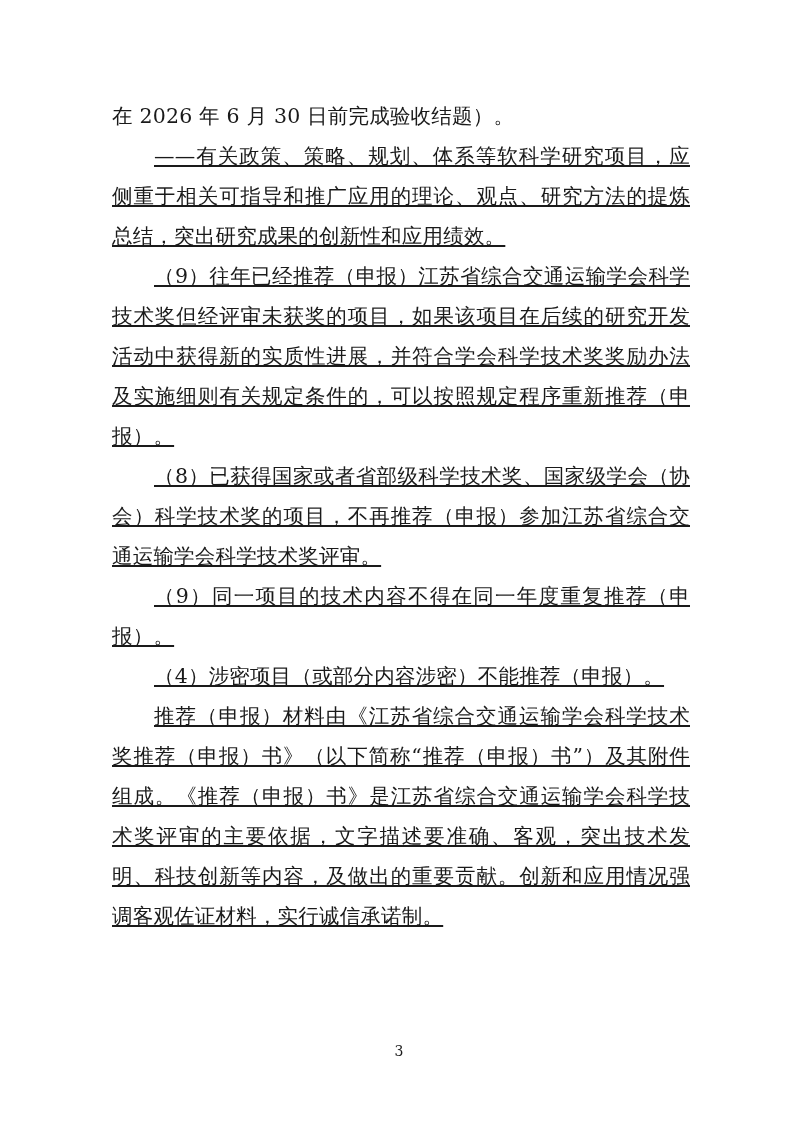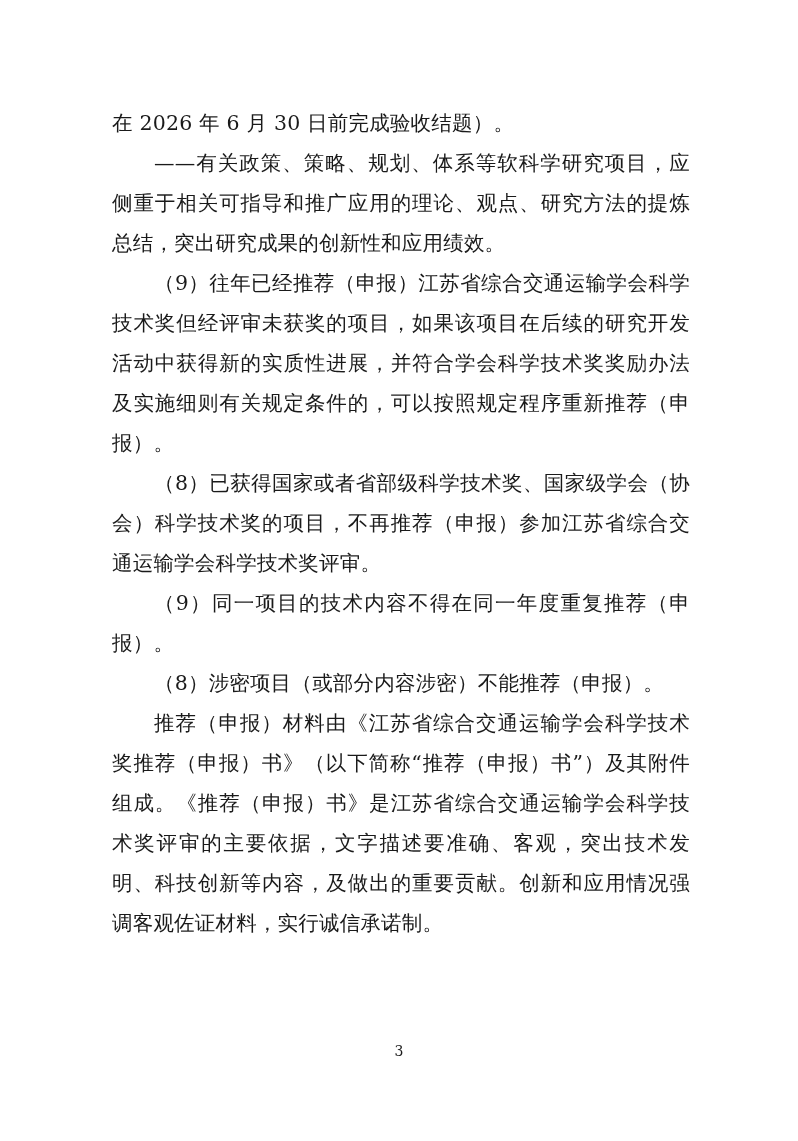--- a/index.html
+++ b/index.html
@@ -12,35 +12,36 @@
     height: 1141px;
     background: #ffffff;
     position: relative;
     box-sizing: border-box;
     margin: 0 auto;
     overflow: hidden;
   }
   .content {
     position: absolute;
     left: 112px;
-    top: 103px;
+    top: 96px;
     width: 578px;
   }
   .para {
     font-family: "DejaVu Serif", "Liberation Serif", serif;
     font-size: 20.5px;
     line-height: 40px;
     color: #1a1a1a;
     text-align: justify;
     text-justify: inter-ideograph;
     margin: 0;
     letter-spacing: 0.2px;
   }
   .indent2 {
     text-indent: 42px;
+    text-decoration: underline;
   }
   .bold {
     font-weight: bold;
   }
   .page-number {
     position: absolute;
     left: 0;
     right: 0;
     top: 1043px;
     text-align: center;
@@ -52,17 +53,17 @@
 </head>
 <body>
 
 <div class="page">
   <div class="content">
     <p class="para">在 2026 年 6 月 30 日前完成验收结题）。</p>
     <p class="para indent2">——有关政策、策略、规划、体系等软科学研究项目，应侧重于相关可指导和推广应用的理论、观点、研究方法的提炼总结，突出研究成果的创新性和应用绩效。</p>
     <p class="para indent2">（9）往年已经推荐（申报）江苏省综合交通运输学会科学技术奖但经评审未获奖的项目，如果该项目在后续的研究开发活动中获得新的实质性进展，并符合学会科学技术奖奖励办法及实施细则有关规定条件的，可以按照规定程序重新推荐（申报）。</p>
     <p class="para indent2">（8）已获得国家或者省部级科学技术奖、国家级学会（协会）科学技术奖的项目，不再推荐（申报）参加江苏省综合交通运输学会科学技术奖评审。</p>
     <p class="para indent2">（9）同一项目的技术内容不得在同一年度重复推荐（申报）。</p>
-    <p class="para indent2">（8）涉密项目（或部分内容涉密）不能推荐（申报）。</p>
+    <p class="para indent2">（4）涉密项目（或部分内容涉密）不能推荐（申报）。</p>
     <p class="para indent2">推荐（申报）材料由《江苏省综合交通运输学会科学技术奖推荐（申报）书》（以下简称“推荐（申报）书”）及其附件组成。《推荐（申报）书》是江苏省综合交通运输学会科学技术奖评审的主要依据，文字描述要准确、客观，突出技术发明、科技创新等内容，及做出的重要贡献。创新和应用情况强调客观佐证材料，实行诚信承诺制。</p>
   </div>
   <div class="page-number">3</div>
 </div>
 
 </body></html>

